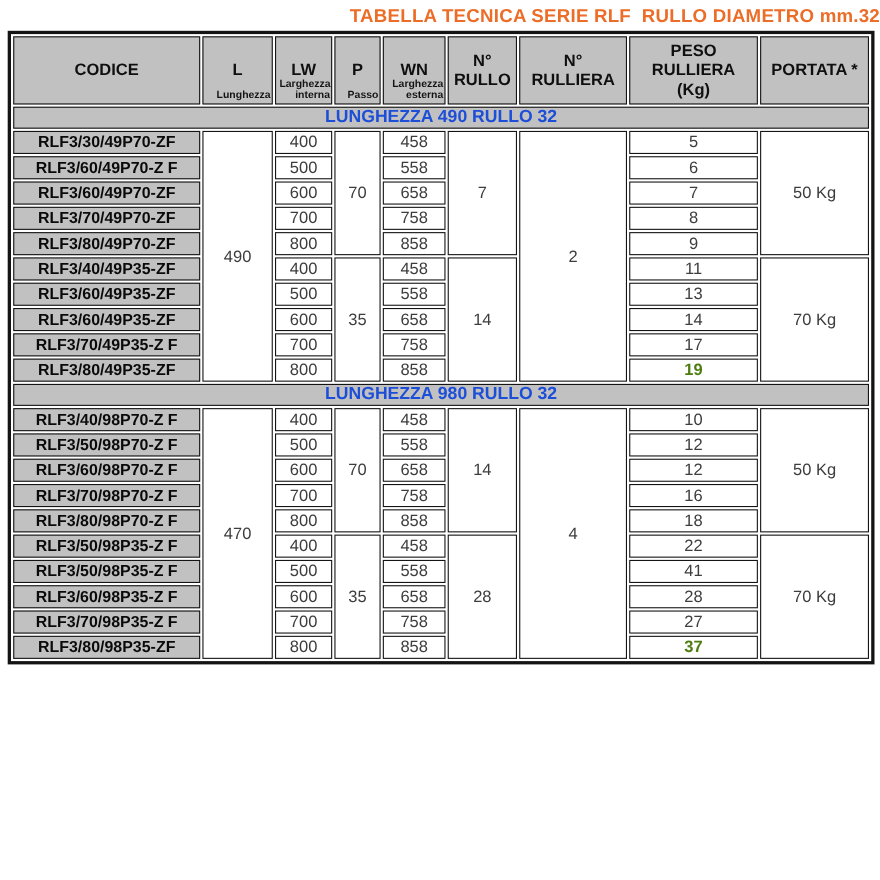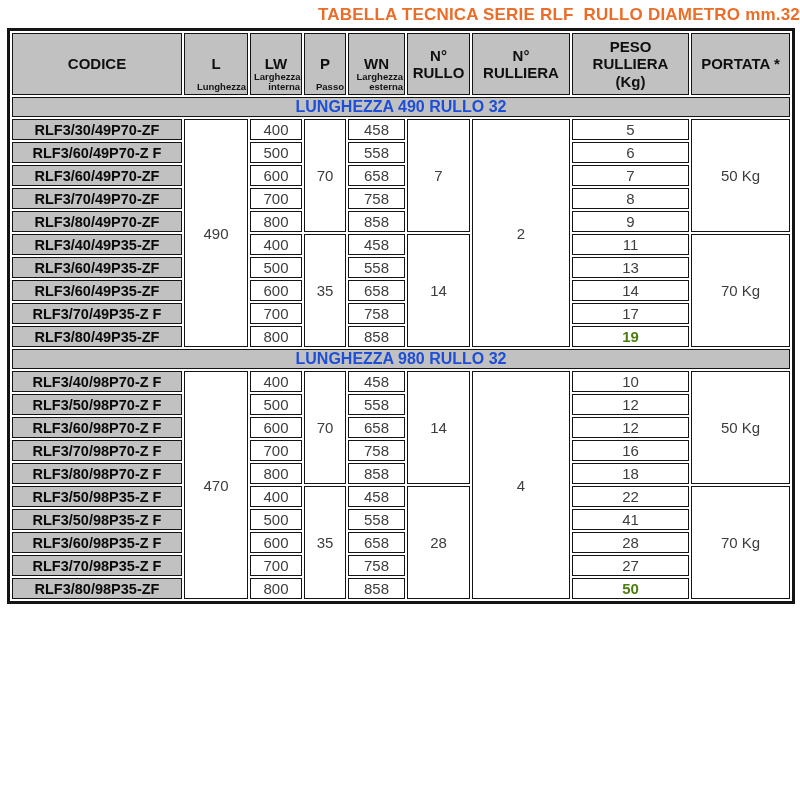--- a/index.html
+++ b/index.html
@@ -292,16 +292,16 @@
   <tr>
     <td class="code">RLF3/70/98P35-Z F</td>
     <td class="num">700</td>
     <td class="num">758</td>
     <td class="num">27</td>
   </tr>
   <tr>
     <td class="code">RLF3/80/98P35-ZF</td>
     <td class="num">800</td>
     <td class="num">858</td>
-    <td class="num bold">50</td>
+    <td class="num bold">37</td>
   </tr>
 </tbody>
   </table>
 
 </body></html>

